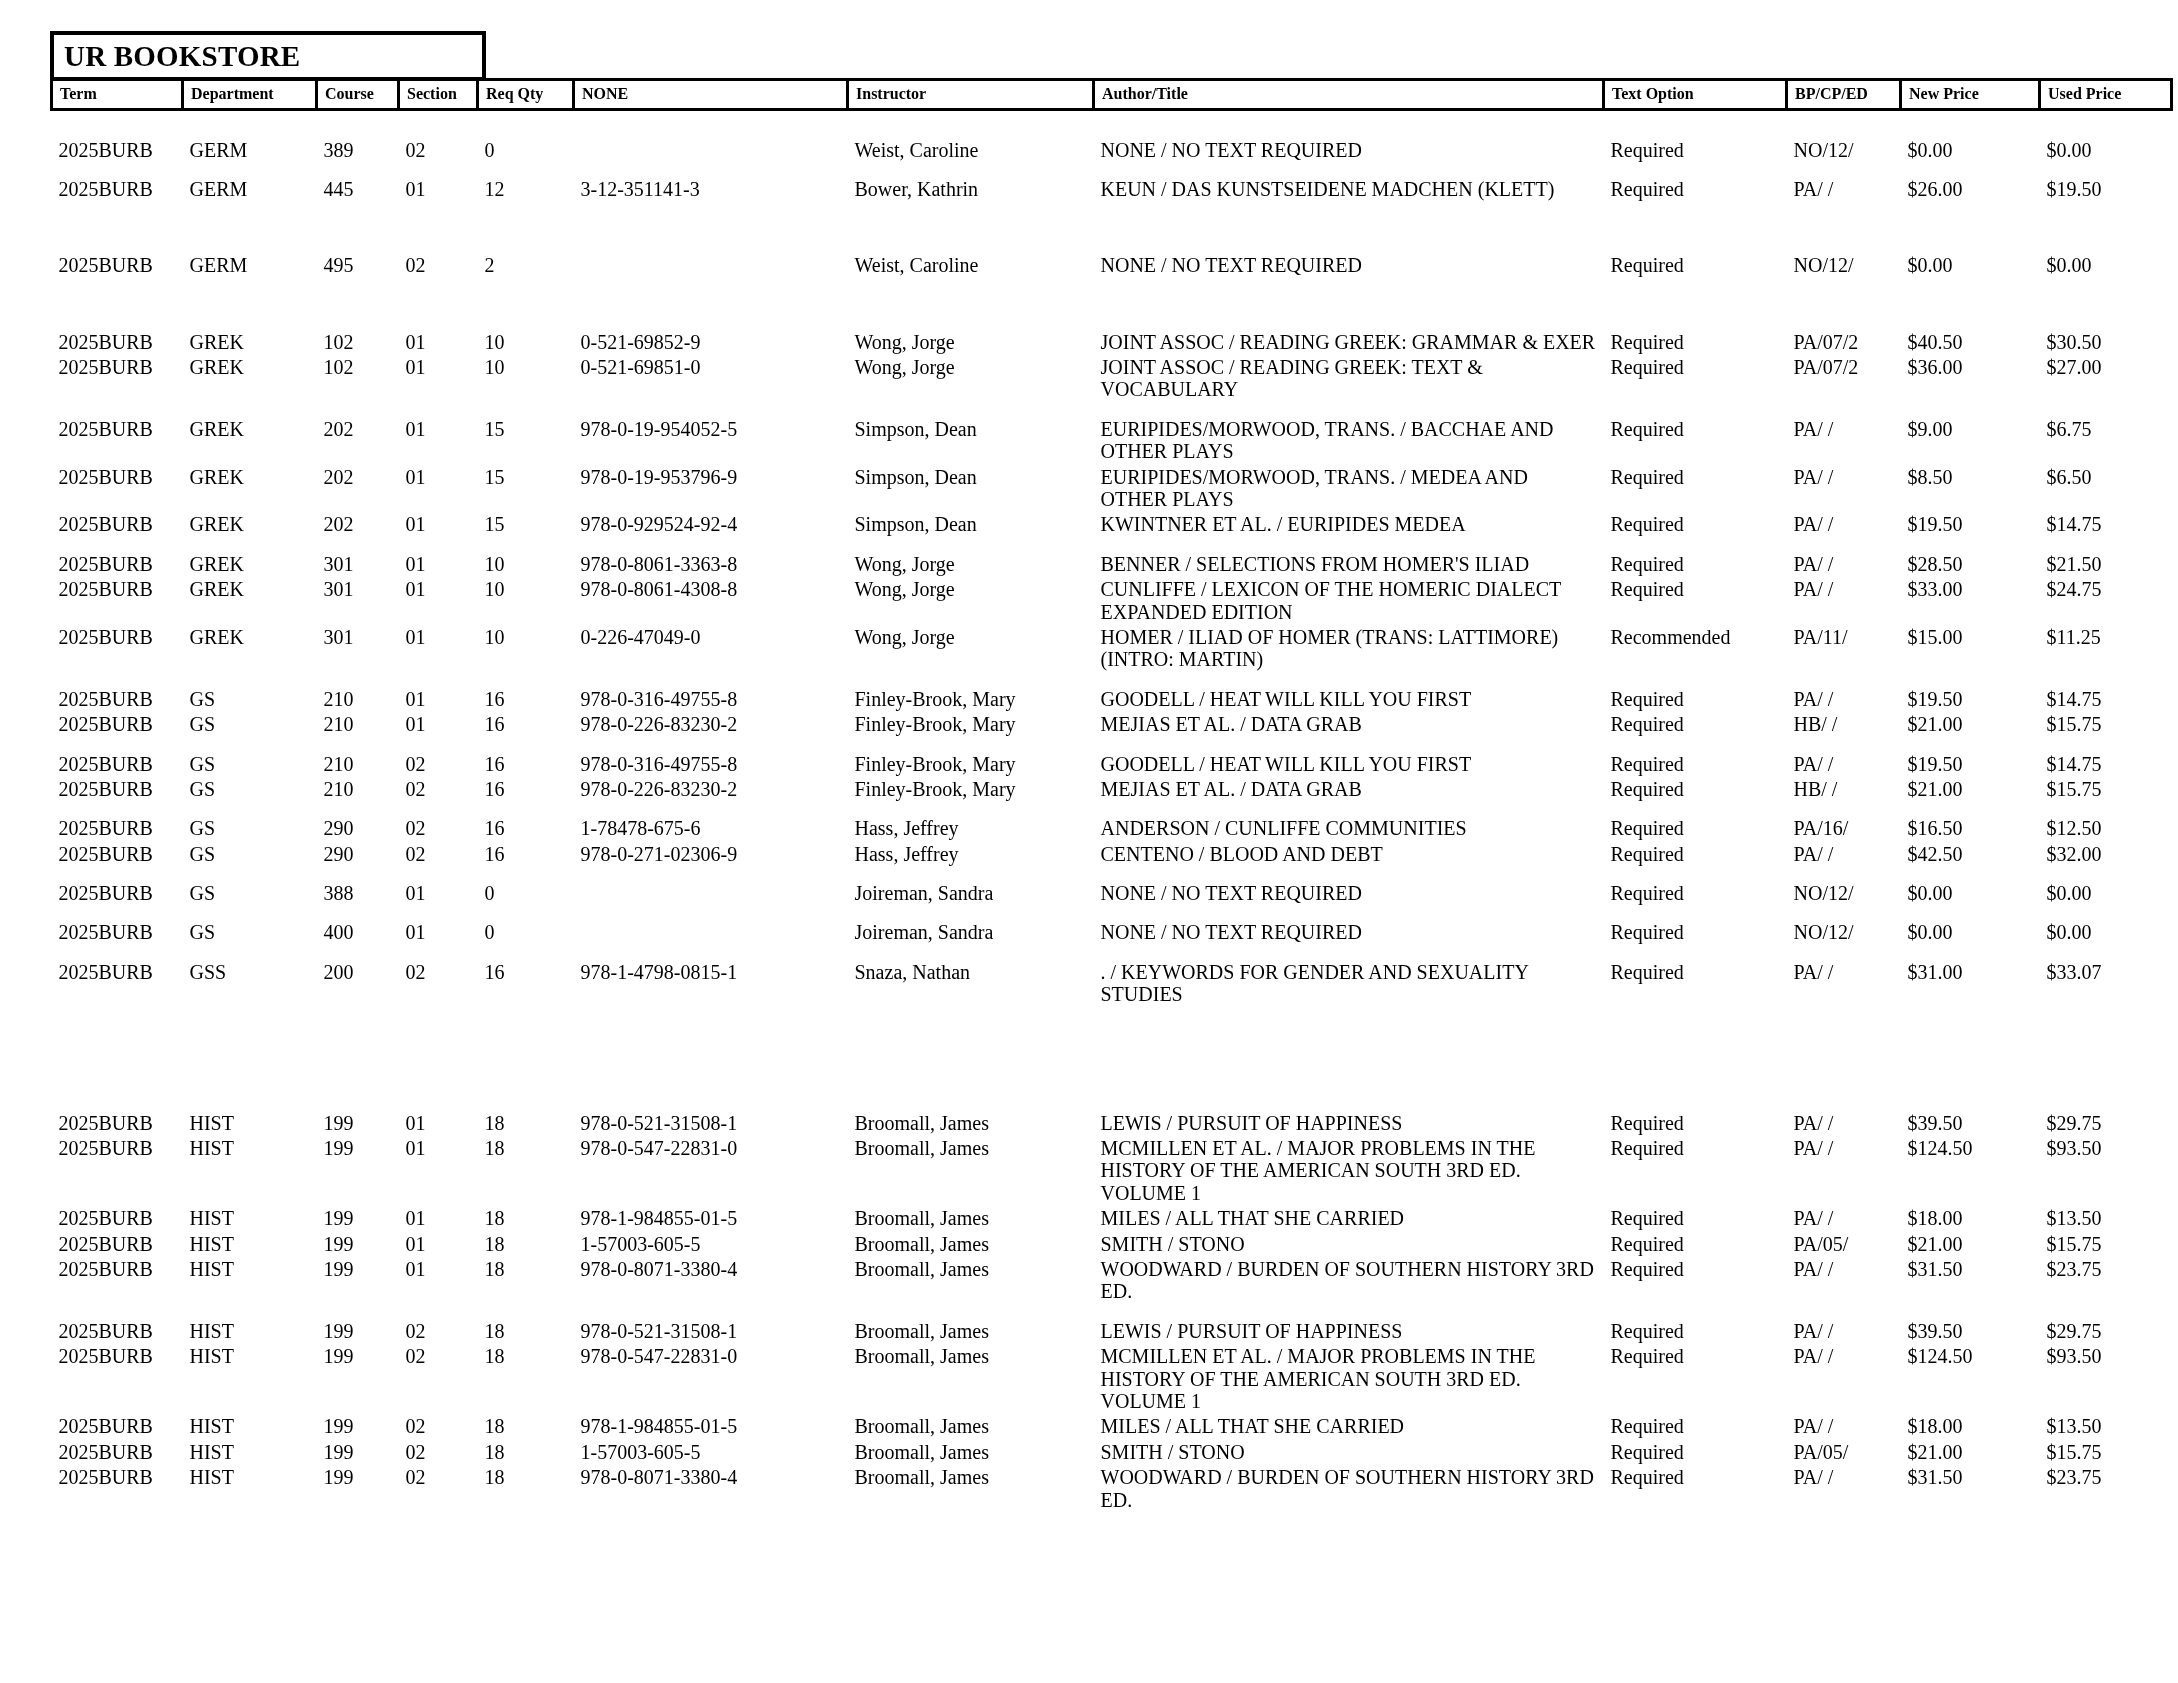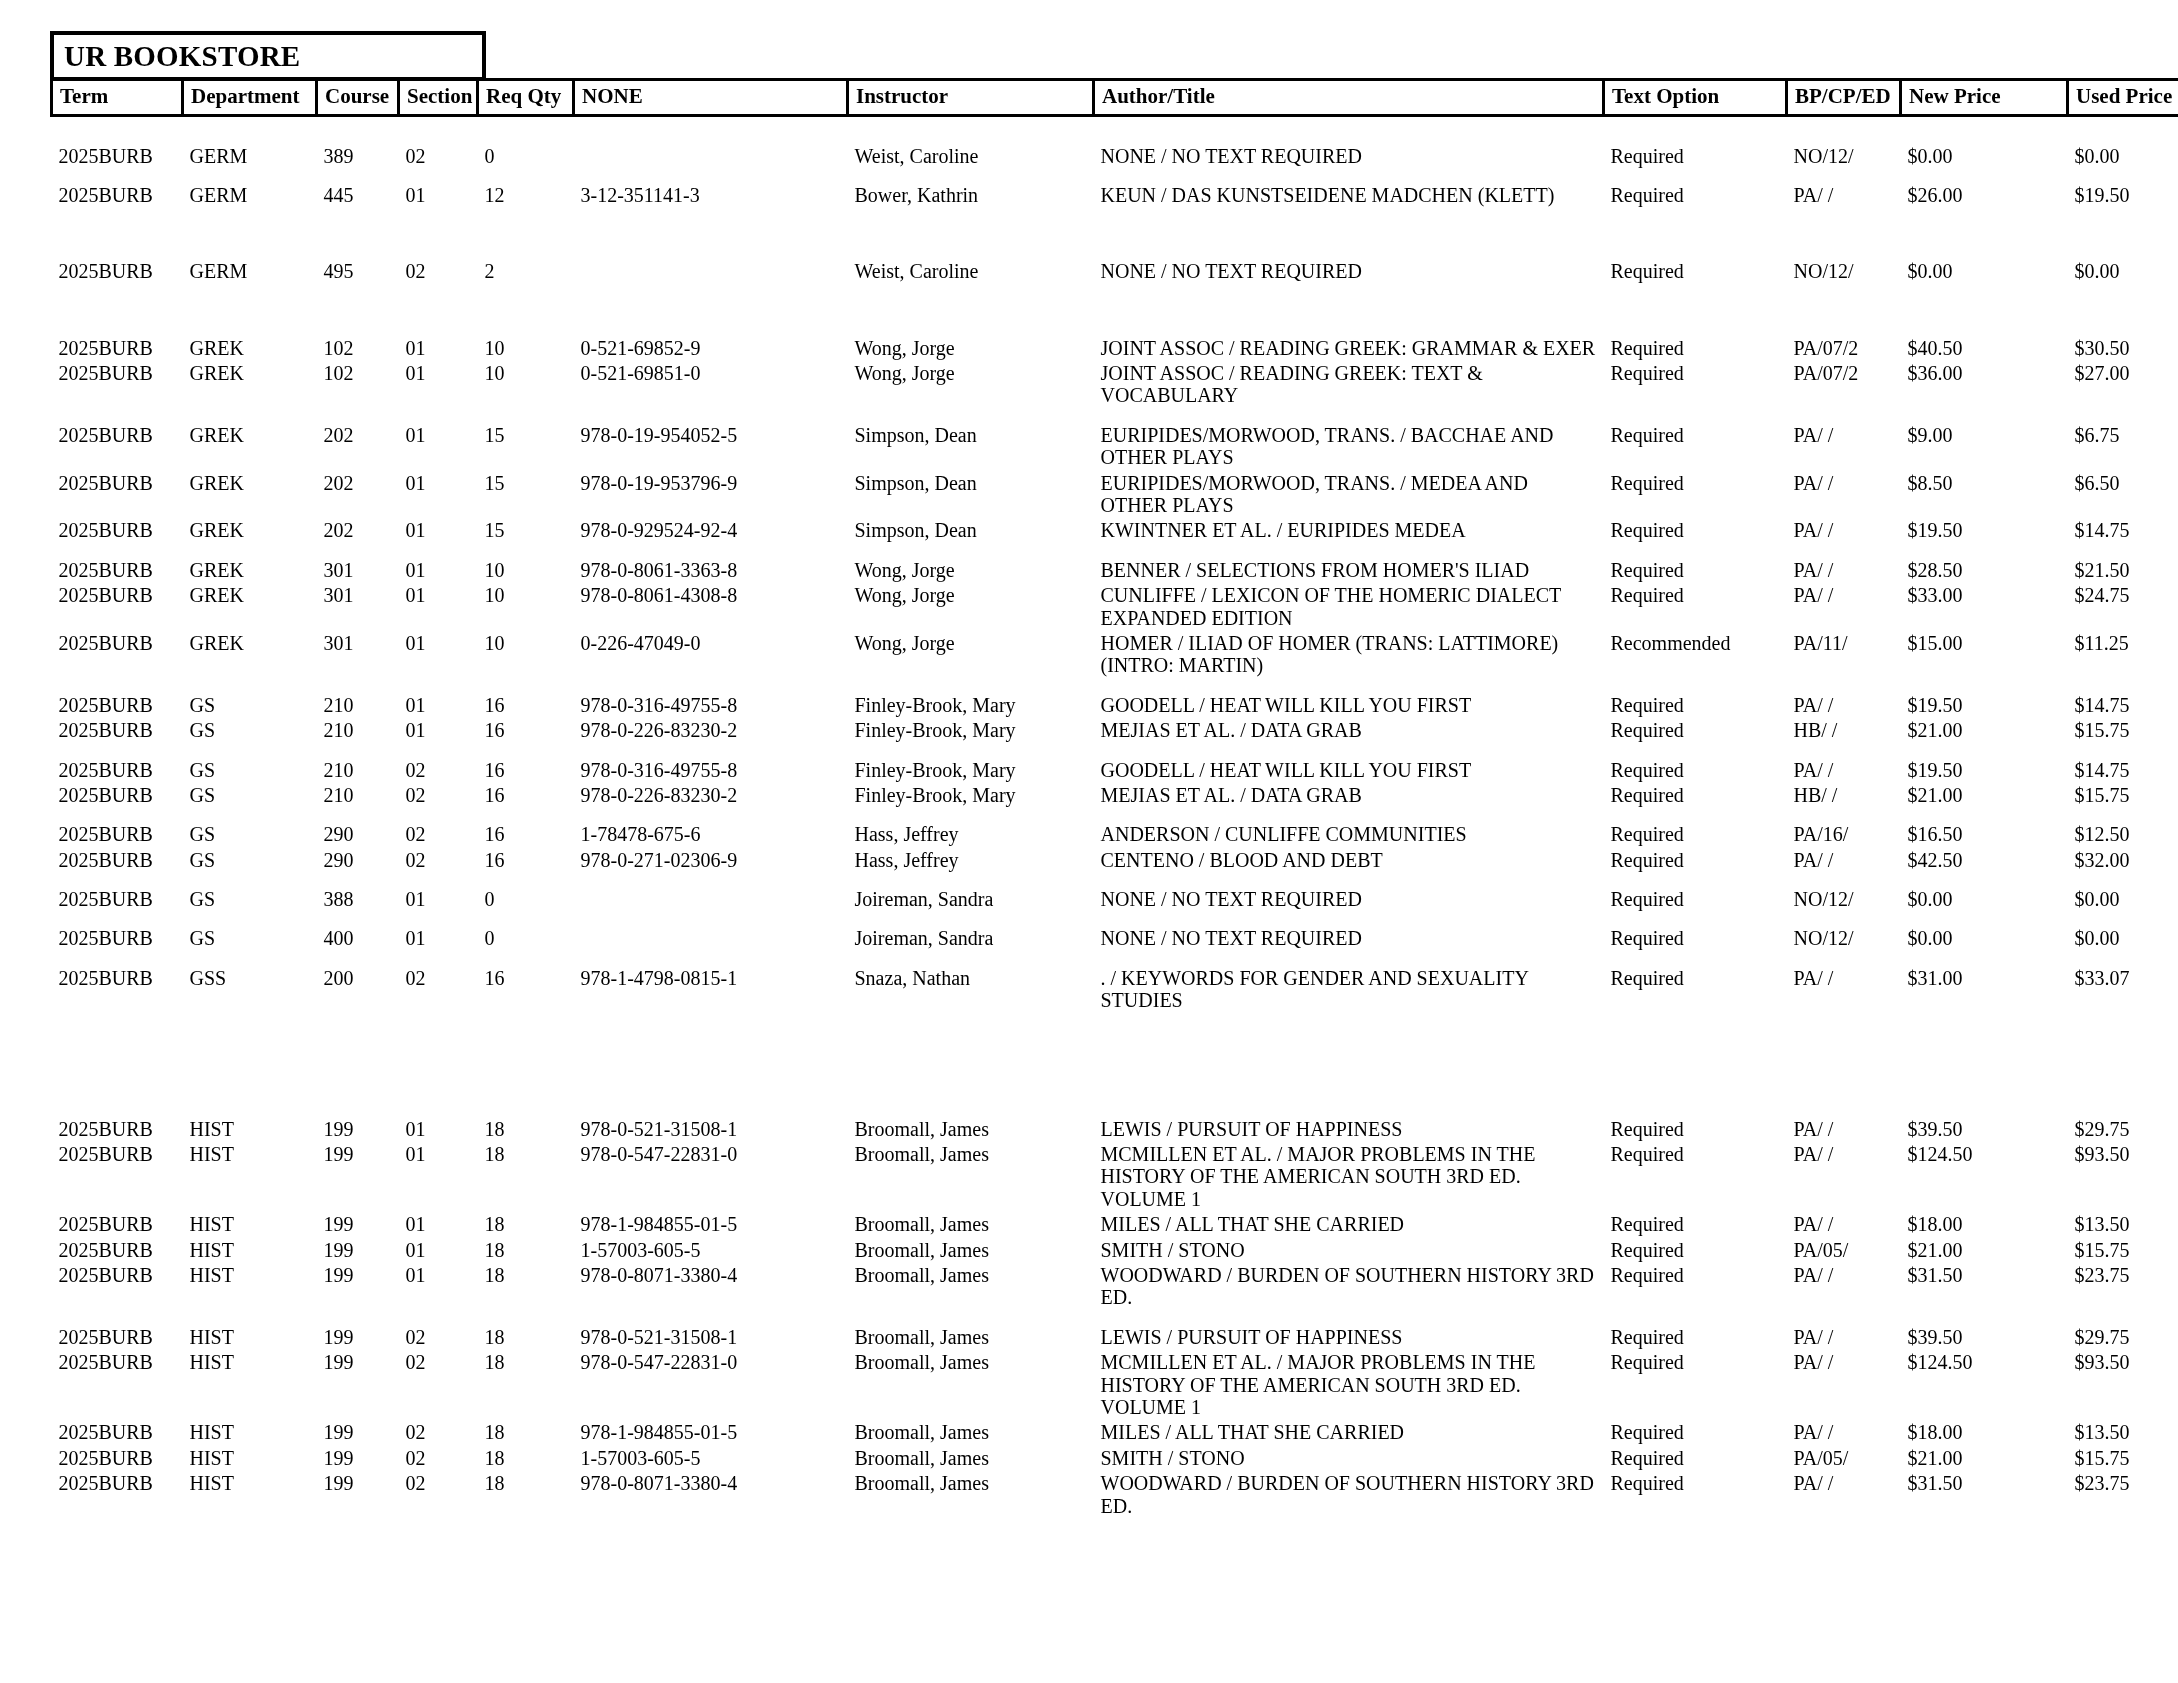--- a/index.html
+++ b/index.html
@@ -47,21 +47,21 @@
   table.report {
     position: absolute;
     left: 50px;
     top: 78px;
     width: 2079px;
     border-collapse: collapse;
     table-layout: fixed;
   }
   table.report thead th {
     border: 3px solid #000;
-    font-size: 21px;
+    font-size: 16px;
     font-weight: bold;
     text-align: left;
     padding: 3px 6px 5px 7px;
     height: 30px;
     box-sizing: border-box;
     vertical-align: middle;
     white-space: nowrap;
     overflow: hidden;
   }
 
@@ -87,21 +87,21 @@
   .c-term      { width: 131px; }
   .c-dept      { width: 134px; margin-top: 40px; }
   .c-course    { width: 82px;  text-align: left; }
   .c-section   { width: 79px;  text-align: left; }
   .c-qty       { width: 96px;  text-align: left; }
   .c-isbn      { width: 274px; }
   .c-instr     { width: 246px; }
   .c-title     { width: 510px; }
   .c-opt       { width: 183px; }
   .c-bp        { width: 114px; }
-  .c-newp      { width: 167px; text-align: right; }
+  .c-newp      { width: 139px; text-align: right; }
   .c-usedp     { width: 132px; text-align: right; }
 
   td.c-newp, td.c-usedp { text-align: left; padding-right: 14px; }
   th.c-newp, th.c-usedp { text-align: left; }
 
   td.c-course  { padding-left: 14px; }
   td.c-section { padding-left: 10px; }
   td.c-qty     { padding-left: 11px; }
   td.c-dept    { padding-left: 10px; }
   td.c-title   { padding-right: 2px; }

